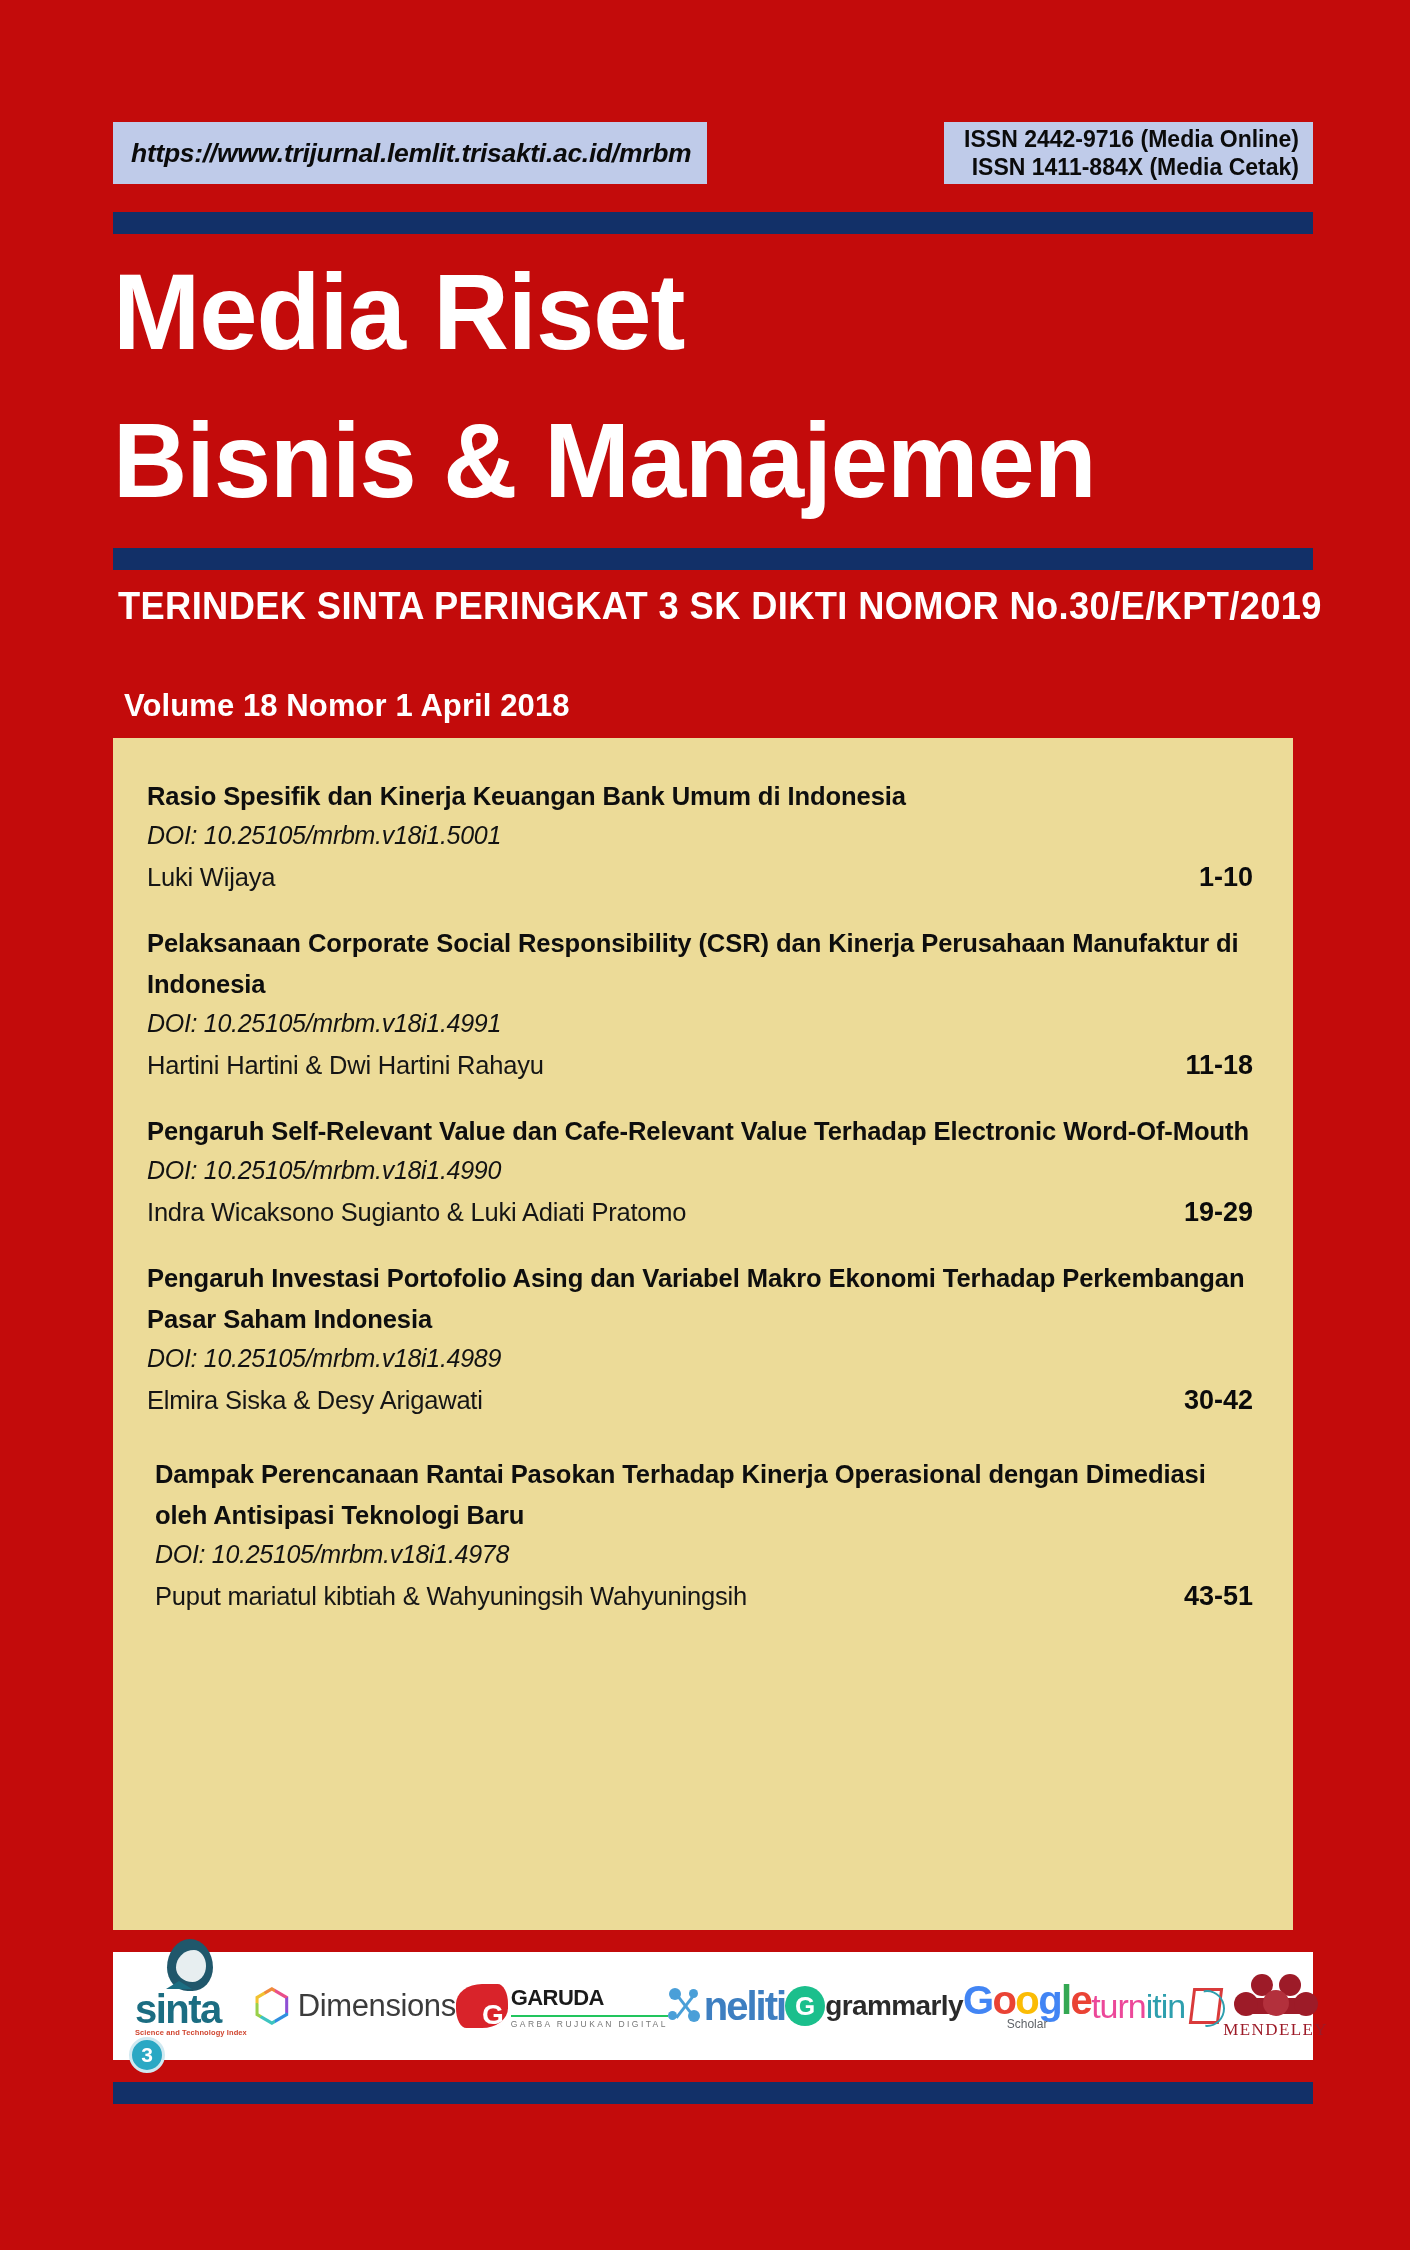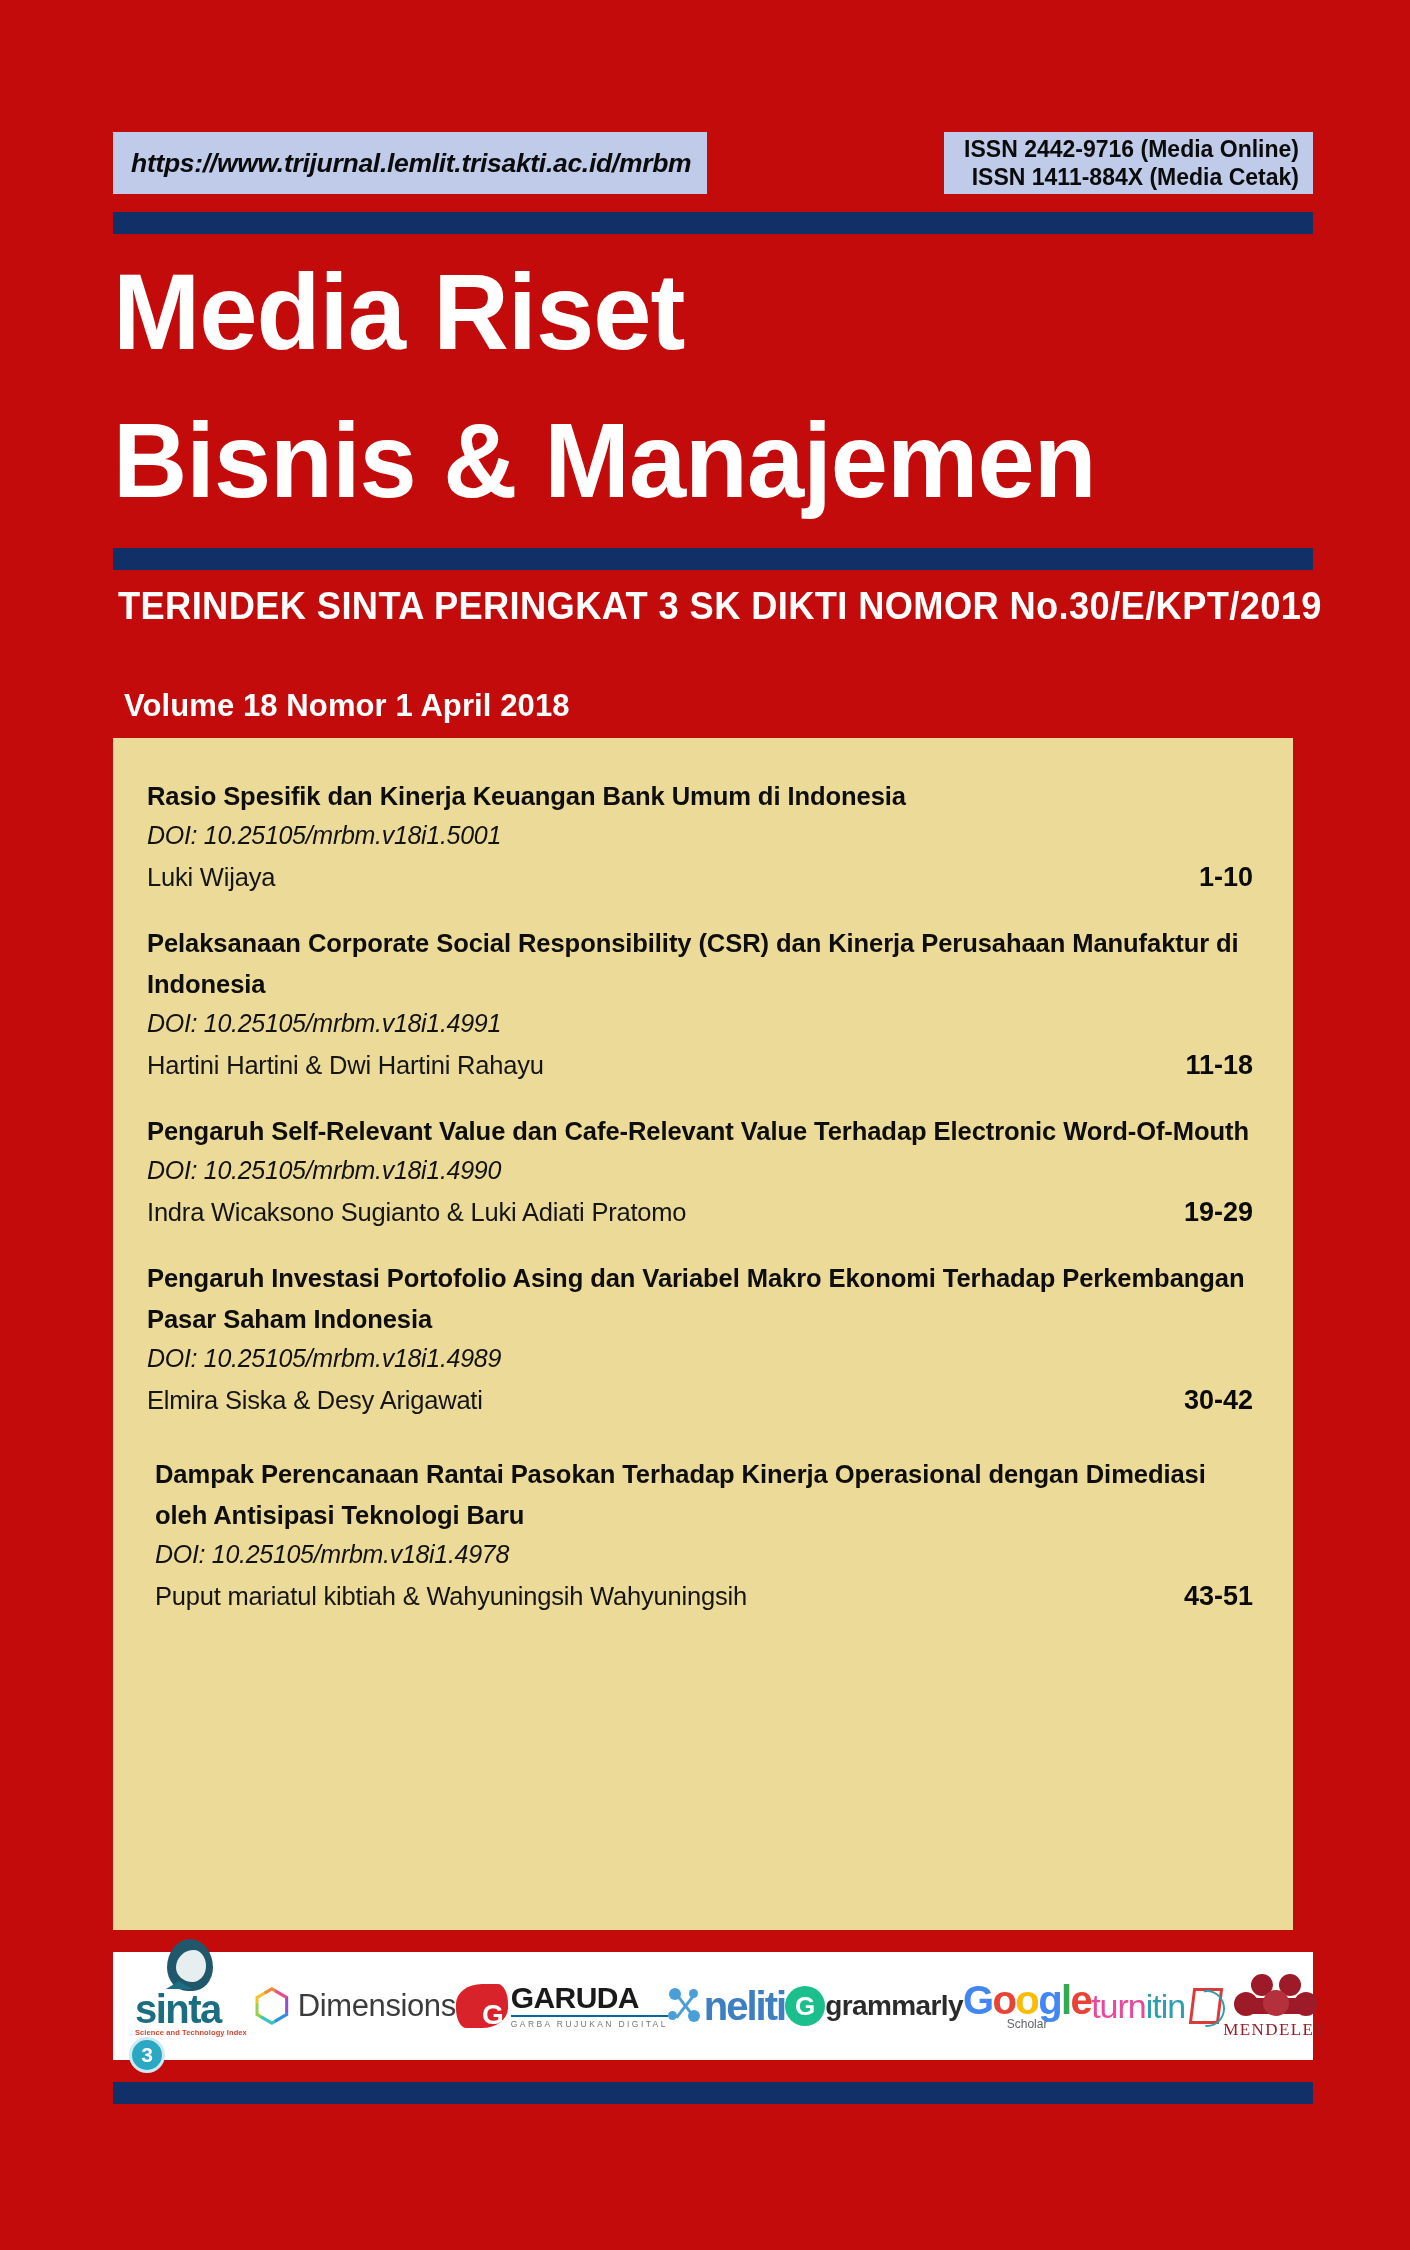--- a/index.html
+++ b/index.html
@@ -16,21 +16,21 @@
     position: relative;
     width: 1410px;
     height: 2250px;
     background: #c30b0b;
   }
 
   
   .header-row {
     position: absolute;
     left: 113px;
-    top: 132px;
+    top: 122px;
     width: 1200px;
     height: 62px;
     display: flex;
     align-items: stretch;
   }
 
   .url-box {
     background: #bfcbe9;
     display: flex;
     align-items: center;
@@ -281,23 +281,23 @@
     background: #d9232a;
     border-radius: 50% 20% 50% 20% / 45% 45% 45% 45%;
     position: relative;
   }
   .garuda-mark::after {
     content: "G"; position: absolute; right: 4px; bottom: -1px;
     color: #ffffff; font-weight: bold; font-size: 28px; line-height: 28px;
   }
   .garuda-txt { margin-left: 3px; }
   .garuda-main {
-    font-weight: bold; font-size: 30px; line-height: 30px;
+    font-weight: bold; font-size: 22px; line-height: 30px;
     color: #1a1a1a; letter-spacing: -0.6px;
-    border-bottom: 2px solid #0369a1; padding-bottom: 2px;
+    border-bottom: 2px solid #22c55e; padding-bottom: 2px;
   }
   .garuda-sub {
     font-size: 8.5px; color: #777; letter-spacing: 2.4px;
     margin-top: 2px;
   }
 
   
   .neliti-mark { width: 34px; height: 38px; position: relative; flex: 0 0 auto; }
   .neliti-dot { position: absolute; border-radius: 50%; background: #4a9fd8; }
   .nd1 { width: 12px; height: 12px; left: 1px;  top: 1px; }

